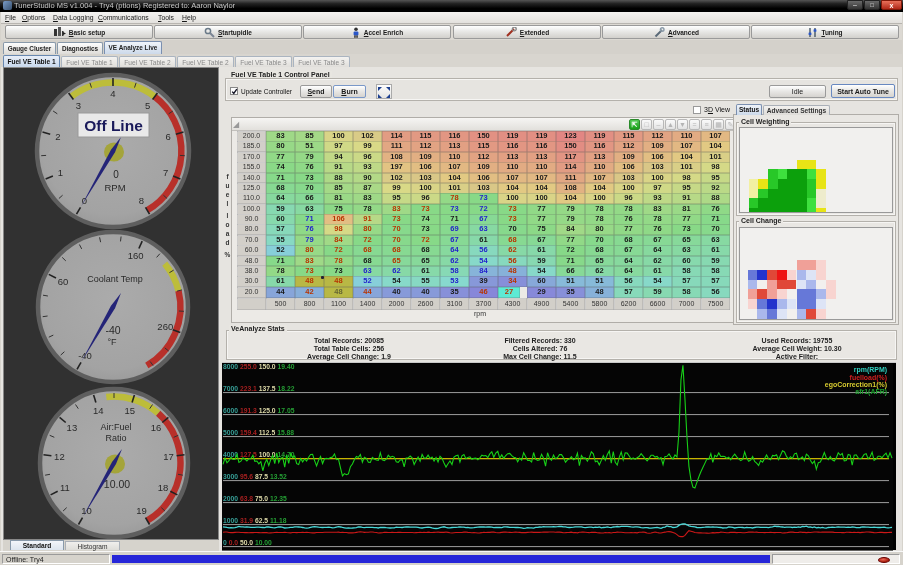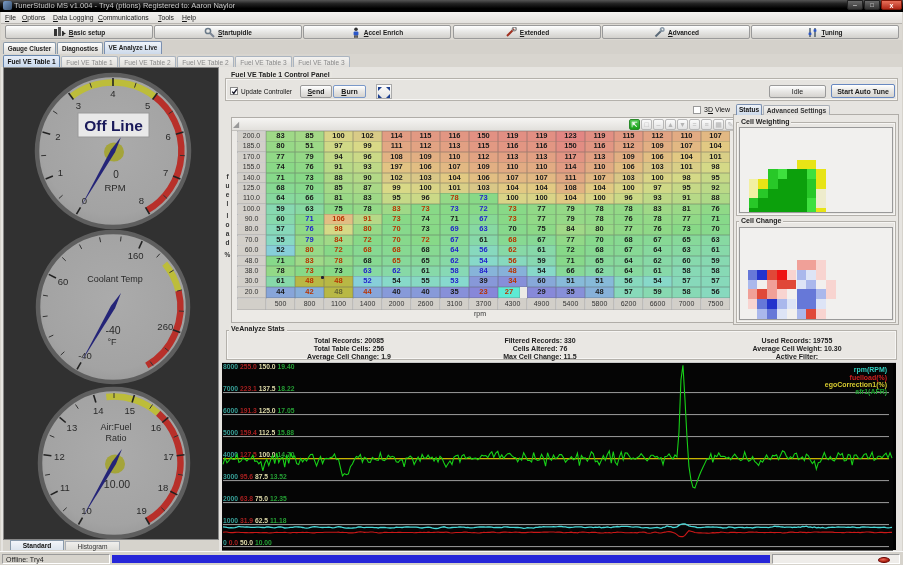--- a/index.html
+++ b/index.html
@@ -521,21 +521,21 @@
 <div style="position:absolute;left:435px;top:145.25px;height:10.9px;width:29px;background:#87d9ba;color:#1a1a1a;" class="td">57</div>
 <div style="position:absolute;left:464px;top:145.25px;height:10.9px;width:29px;background:#87d9ba;color:#1a1a1a;" class="td">57</div>
 <div style="position:absolute;left:0;top:155.62px;height:10.9px;width:29px;" class="th">20.0</div>
 <div style="position:absolute;left:29px;top:155.62px;height:10.9px;width:29px;background:#87a5d9;color:#1a1a1a;" class="td">44</div>
 <div style="position:absolute;left:58px;top:155.62px;height:10.9px;width:29px;background:#87aed9;color:#b83400;" class="td">42</div>
 <div style="position:absolute;left:87px;top:155.62px;height:10.9px;width:29px;background:#b8b845;color:#666633;" class="td">48</div>
 <div style="position:absolute;left:116px;top:155.62px;height:10.9px;width:29px;background:#87a5d9;color:#b83400;" class="td">44</div>
 <div style="position:absolute;left:145px;top:155.62px;height:10.9px;width:29px;background:#879ad9;color:#1a1a1a;" class="td">40</div>
 <div style="position:absolute;left:174px;top:155.62px;height:10.9px;width:29px;background:#879ad9;color:#1a1a1a;" class="td">40</div>
 <div style="position:absolute;left:203px;top:155.62px;height:10.9px;width:29px;background:#8790d9;color:#1a1a1a;" class="td">35</div>
-<div style="position:absolute;left:232px;top:155.62px;height:10.9px;width:29px;background:#8787d9;color:#b83400;" class="td">23</div>
+<div style="position:absolute;left:232px;top:155.62px;height:10.9px;width:29px;background:#8787d9;color:#b83400;" class="td">46</div>
 <div style="position:absolute;left:261px;top:155.62px;height:10.9px;width:22px;background:#5eead4;color:#b83400;" class="td">27</div>
 <div style="position:absolute;left:290px;top:155.62px;height:10.9px;width:29px;background:#8789d9;color:#1a1a1a;" class="td">29</div>
 <div style="position:absolute;left:319px;top:155.62px;height:10.9px;width:29px;background:#8790d9;color:#1a1a1a;" class="td">35</div>
 <div style="position:absolute;left:348px;top:155.62px;height:10.9px;width:29px;background:#87b1d9;color:#1a1a1a;" class="td">48</div>
 <div style="position:absolute;left:377px;top:155.62px;height:10.9px;width:29px;background:#87d9ba;color:#1a1a1a;" class="td">57</div>
 <div style="position:absolute;left:406px;top:155.62px;height:10.9px;width:29px;background:#87d9b1;color:#1a1a1a;" class="td">59</div>
 <div style="position:absolute;left:435px;top:155.62px;height:10.9px;width:29px;background:#87d9b5;color:#1a1a1a;" class="td">58</div>
 <div style="position:absolute;left:464px;top:155.62px;height:10.9px;width:29px;background:#87d9be;color:#1a1a1a;" class="td">56</div>
 <div style="position:absolute;left:0;top:166.50px;height:12px;width:29px;" class="th"></div>
 <div style="position:absolute;left:29px;top:166.50px;height:12px;width:29px;line-height:12px;" class="th">500</div>

